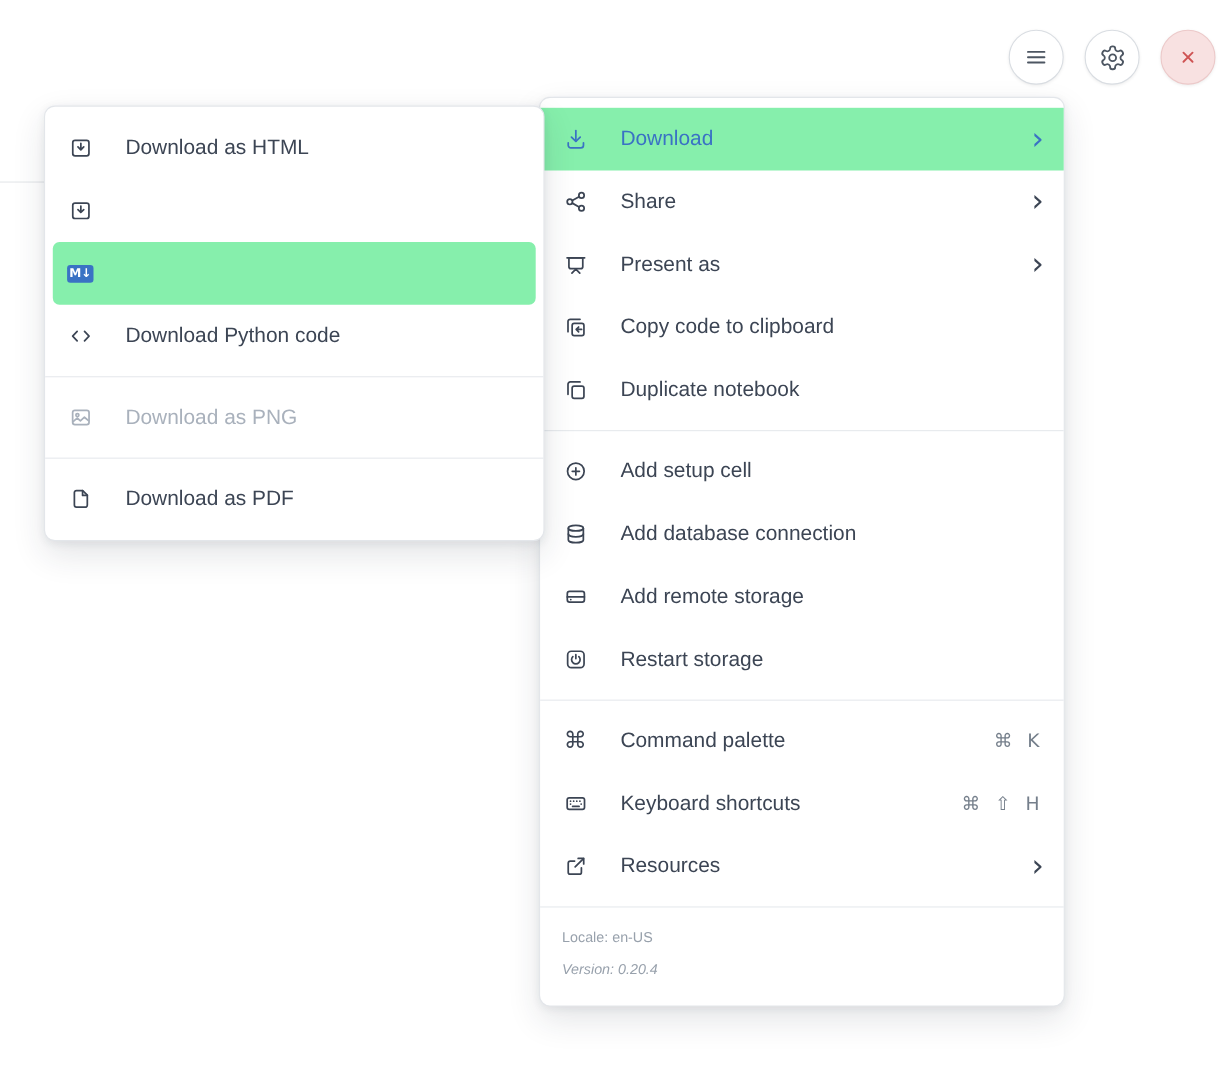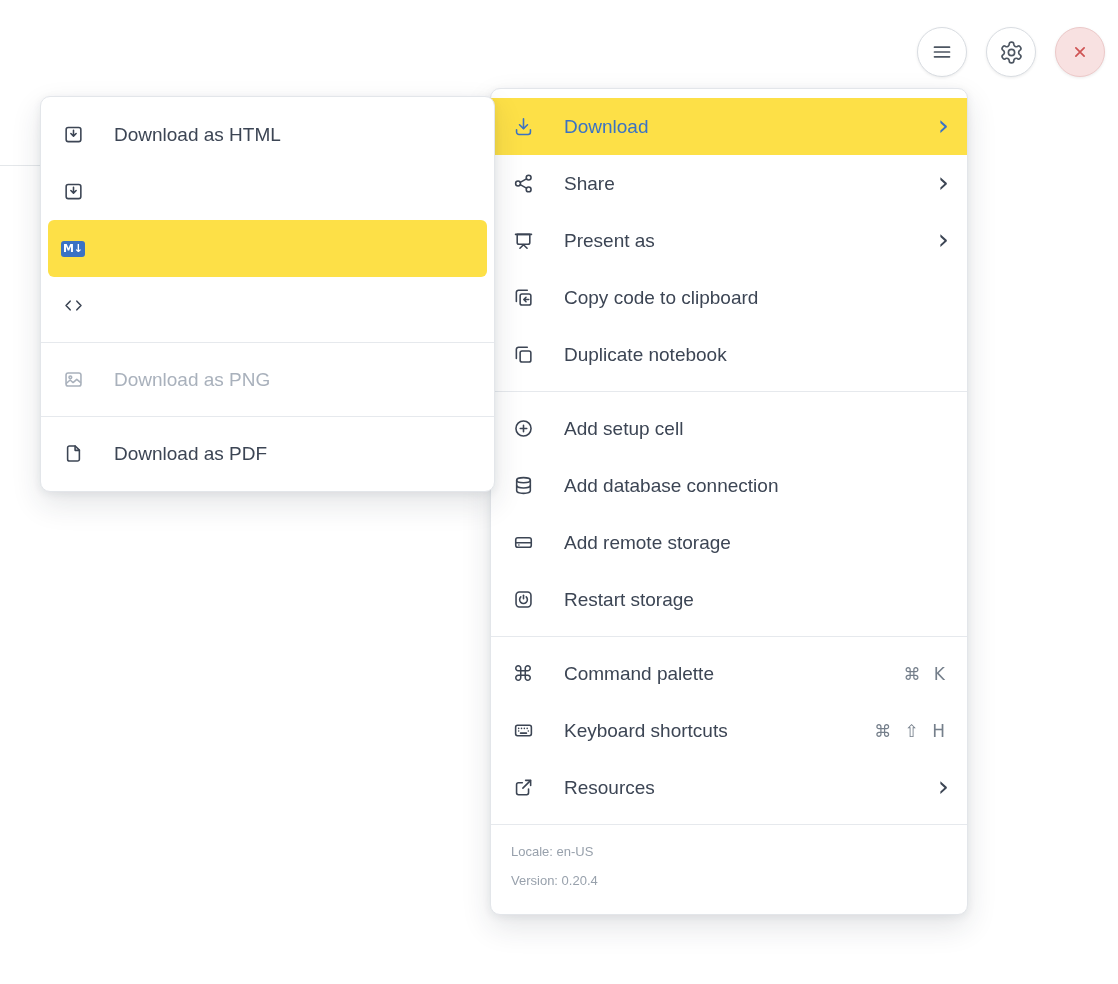--- a/index.html
+++ b/index.html
@@ -42,34 +42,34 @@
     display:flex; align-items:center; height:57px;
     padding:0 18px 0 20px; gap:29px;
     font-size:19px; color:#3c4554; cursor:pointer; white-space:nowrap;
   }
   .mi-icon { width:24px; flex:none; display:flex; align-items:center; justify-content:center; color:#3c4554; }
   .glyph-icon { font-size:21px; line-height:1; }
   .mi-label { flex:1 1 auto; overflow:hidden; }
   .mi-chevron { font-size:28px; line-height:0.8; color:#3c4554; font-family:"DejaVu Sans",sans-serif; }
   .mi-shortcut { color:#757f8b; font-size:17px; letter-spacing:4px; font-family:"DejaVu Sans",sans-serif; }
 
-  .menu-item.highlighted { background:#fde047; color:#3a72c4; }
+  .menu-item.highlighted { background:#86efac; color:#3a72c4; }
   .menu-item.highlighted .mi-icon,
   .menu-item.highlighted .mi-chevron { color:#3a72c4; }
 
   .sub-menu .menu-item.highlighted { margin:0 7px; padding:0 11px 0 13px; border-radius:6px; }
 
   .menu-item.disabled { color:#a9b1bc; cursor:default; }
   .menu-item.disabled .mi-icon { color:#a9b1bc; }
 
   .separator { height:1px; background:#e6e9ed; margin:8px 0; }
 
   .menu-footer { padding:11px 20px 3px; font-size:13px; color:#98a1ac; }
   .menu-footer .footer-line { margin-bottom:14px; }
-  .menu-footer .footer-line:last-child { margin-bottom:14px; }
+  .menu-footer .footer-line:last-child { margin-bottom:14px;font-style:italic; }
 
   .md-badge {
     width:25px; height:16px; border-radius:3px;
     background:#3a72c4; color:#ffffff;
     font-size:11px; font-weight:bold;
     display:flex; align-items:center; justify-content:center;
     font-family:"DejaVu Sans",sans-serif;
   }
 
   svg { display:block; }
@@ -274,20 +274,21 @@
         <span class="md-badge">M↓</span>
       </span>
     </div>
 
     <div class="menu-item">
       <span class="mi-icon">
         <svg width="21" height="21" viewBox="0 0 20 20" fill="none" stroke="currentColor" stroke-width="1.5" stroke-linecap="round" stroke-linejoin="round">
             <path d="M6.8 5.9L2.9 10l3.9 4.1M13.2 5.9L17.1 10l-3.9 4.1"></path>
           </svg>
       </span>
+      <span class="mi-label">Download Python code</span>
     </div>
 
     <div class="separator"></div>
 
     <div class="menu-item disabled">
       <span class="mi-icon">
         <svg width="21" height="21" viewBox="0 0 20 20" fill="none" stroke="currentColor" stroke-width="1.5" stroke-linecap="round" stroke-linejoin="round">
             <rect x="2.9" y="3.8" width="14.2" height="12.4" rx="2"></rect>
             <circle cx="7" cy="7.9" r="1.3"></circle>
             <path d="M3.3 13.6l3.5-3.1 2.8 2.4 3.5-3.1 3.5 3"></path>

